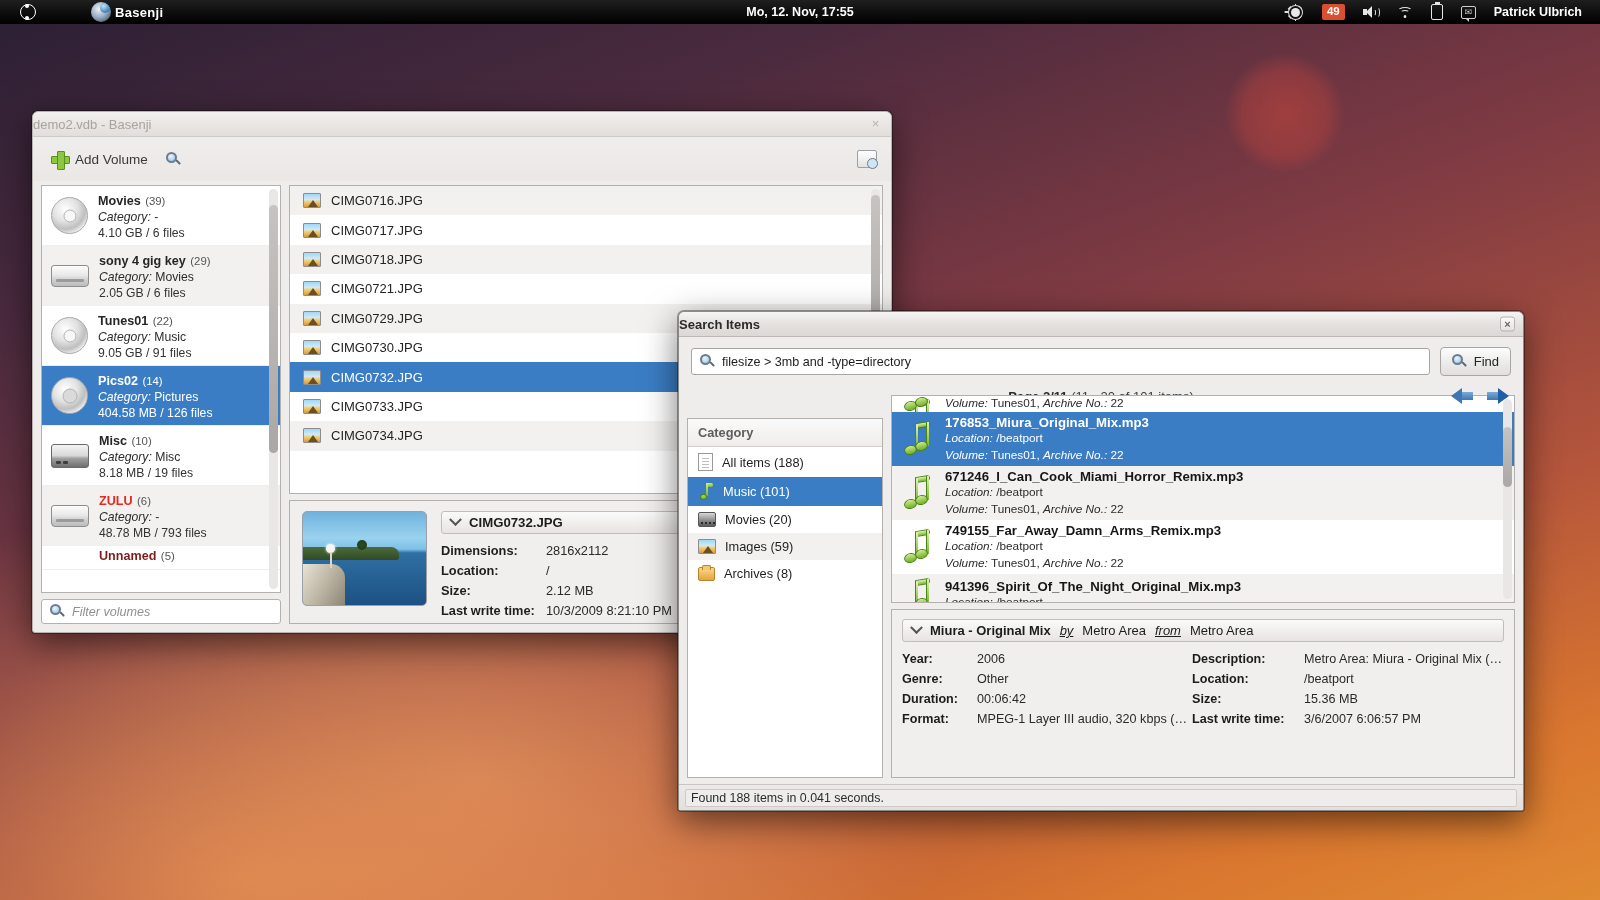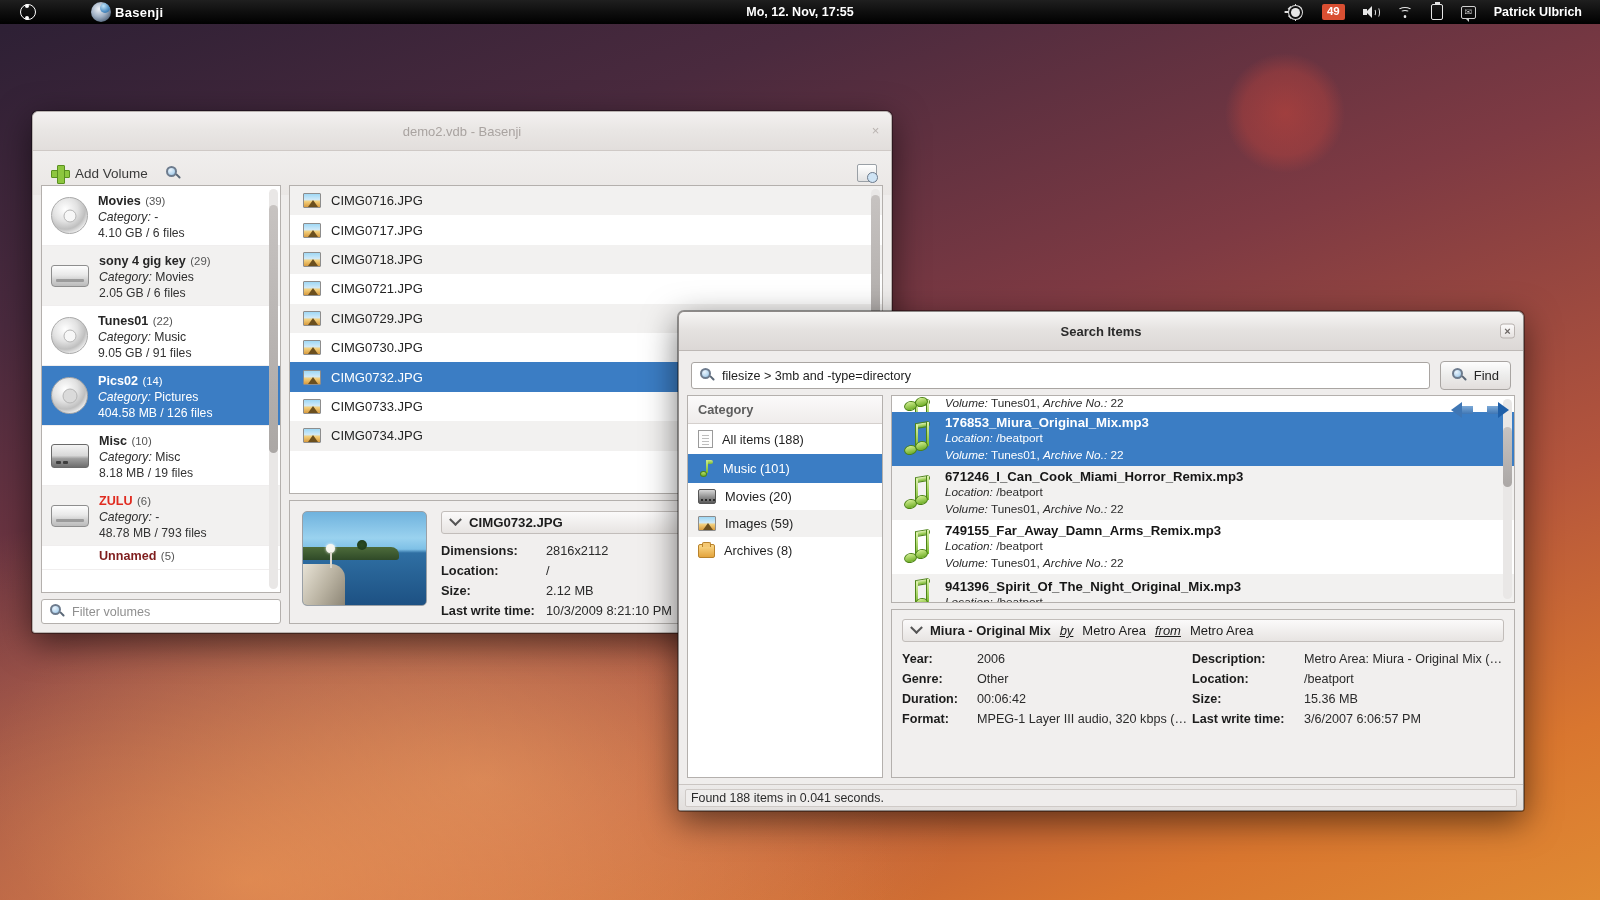--- a/index.html
+++ b/index.html
@@ -73,22 +73,22 @@
   .batt::before { content:""; position:absolute; left:3px; top:-3.4px; width:5px; height:2px; background:#e6e6e6; }
   .chat { width: 15px; height: 13px; border: 1.6px solid #cfcfcf; border-radius: 2px;
     position: relative; font-size: 9px; color: #cfcfcf; text-align: center; line-height: 10px; }
   .chat::after { content:""; position:absolute; left:3px; bottom:-4px; border-left:4px solid transparent;
     border-right:0 solid transparent; border-top:4px solid #cfcfcf; }
   #username { font-weight: bold; font-size: 12.5px; }
 
   
   .window { position: absolute; border-radius: 6px 6px 3px 3px;
     box-shadow: 0 10px 34px rgba(0,0,0,.55), 0 0 0 1px rgba(0,0,0,.35); }
-  .titlebar { height: 39px; border-radius: 6px 6px 0 0; position: relative;
-    display: flex; align-items: center; justify-content: center; font-size: 13px; }
+  .titlebar { height: 25px; border-radius: 6px 6px 0 0; position: relative;
+    display: flex; align-items: center; font-size: 13px; }
   .titlebar .close { position: absolute; right: 8px; top: 50%; transform: translateY(-50%);
     width: 15px; height: 15px; text-align: center; line-height: 14px; font-size: 13px; }
 
   
   #main-window { left: 32px; top: 111px; width: 860px; height: 522px;
     background: #efedec; border: 1px solid #b9b3b0; }
   #main-window .titlebar {
     background: linear-gradient(180deg, #f3f1f0 0%, #e9e6e4 48%, #e2dedc 100%);
     color: #a9a3a0; border-bottom: 1px solid #cfc9c6; }
   #main-window .titlebar .close { color: #b8b2af; }
@@ -141,21 +141,21 @@
     border: 1px solid #8e8e8e; position: relative; }
   .usb::after { content:""; position:absolute; left:4px; right:4px; bottom:4px; height:3px;
     background:#9b9b9b; border-radius:1px; }
   .hdd { width: 38px; height: 24px; flex: 0 0 38px; border-radius: 3px;
     background: linear-gradient(180deg, #f4f4f4 0%, #d8d8d8 48%, #9e9e9e 62%, #6e6e6e 100%);
     border: 1px solid #6a6a6a; position: relative; }
   .hdd::after { content:""; position:absolute; left:4px; bottom:3px; width:5px; height:3px;
     background:#3d3d3d; border-radius:1px; box-shadow: 7px 0 0 #3d3d3d; }
   .filter-box { height: 25px; border: 1px solid #b4b0ad; background: #fff; border-radius: 3px;
     display: flex; align-items: center; gap: 7px; padding: 0 8px; }
-  .filter-box .ph { font-size: 12.6px; color: #8f8f8f; }
+  .filter-box .ph { font-size: 12.6px; color: #8f8f8f; font-style: italic; }
   
   #file-pane { flex: 1; display: flex; flex-direction: column; gap: 6px; min-width: 0; }
   #file-list { flex: 1; background: #fff; border: 1px solid #b4b0ad; overflow: hidden; position: relative; }
   .f-row { display: flex; align-items: center; gap: 10px; height: 29.4px; padding-left: 13px;
     font-size: 13px; color: #232323; }
   .f-row.alt { background: #f2f1f0; }
   .f-row.sel { background: #3b7dc4; color: #fff; }
   .img-ico { width: 18px; height: 15px; flex: 0 0 18px; border: 1px solid #8d8d8d; border-radius: 1px;
     background: linear-gradient(180deg, #9fd8f5 0%, #cfe9f8 42%, #f3cf7b 58%, #d89b3e 100%);
     position: relative; overflow: hidden; }
@@ -212,21 +212,21 @@
   .arrow i { position: absolute; top: 5px; width: 11px; height: 8px;
     background: linear-gradient(180deg,#7ba9d8 0%, #3f76b4 100%); }
   .arrow::after { content:""; position:absolute; top: 1px; width: 0; height: 0;
     border-top: 8px solid transparent; border-bottom: 8px solid transparent; }
   .arrow.left i { right: 0; }
   .arrow.left::after { left: 0; border-right: 11px solid #3f76b4; }
   .arrow.right i { left: 0; }
   .arrow.right::after { right: 0; border-left: 11px solid #1f5fa8; }
   #pager-arrows { margin-left: auto; display: flex; gap: 14px; z-index: 2; }
   #search-body { position: absolute; left: 8px; right: 8px; top: 83px; bottom: 32px; display: flex; gap: 8px; }
-  #cat-pane { width: 196px; background: #fff; border: 1px solid #b4b0ad; }
+  #cat-pane { width: 196px; background: #fff; border: 1px solid #b4b0ad; margin-top: 23px; }
   #cat-head { font-weight: bold; font-size: 12.8px; color: #5d5d5d; padding: 6px 10px;
     background: linear-gradient(180deg,#fbfafa 0%, #efeceb 100%); border-bottom: 1px solid #d5d0cd; }
   .cat-item { display: flex; align-items: center; gap: 9px; padding: 6px 10px; font-size: 12.8px; color: #1f1f1f; }
   .cat-item.alt { background: #f2f1f0; }
   .cat-item.sel { background: #3b7dc4; color: #fff; align-items: center; }
   .doc-ico { width: 15px; height: 18px; flex: 0 0 15px; background: #fdfdfd; border: 1px solid #9a9a9a;
     position: relative; }
   .doc-ico::after { content:""; position:absolute; left:3px; top:4px; right:3px; height:1px; background:#bdbdbd;
     box-shadow: 0 3px 0 #bdbdbd, 0 6px 0 #bdbdbd, 0 9px 0 #bdbdbd; }
   .note-ico { width: 16px; height: 17px; flex: 0 0 16px; position: relative; }

